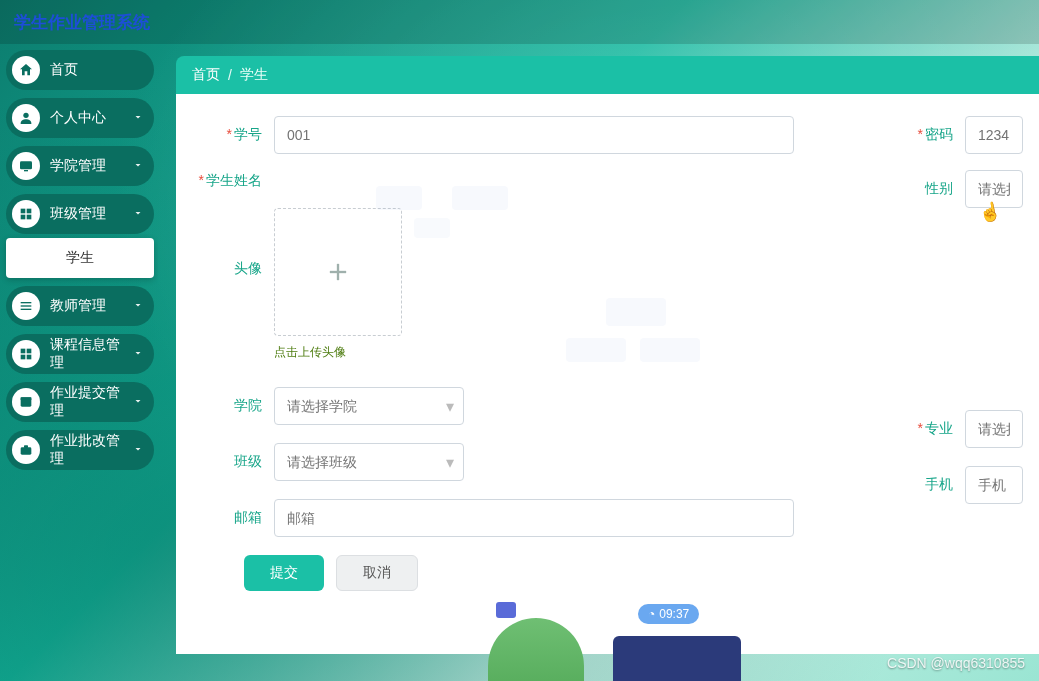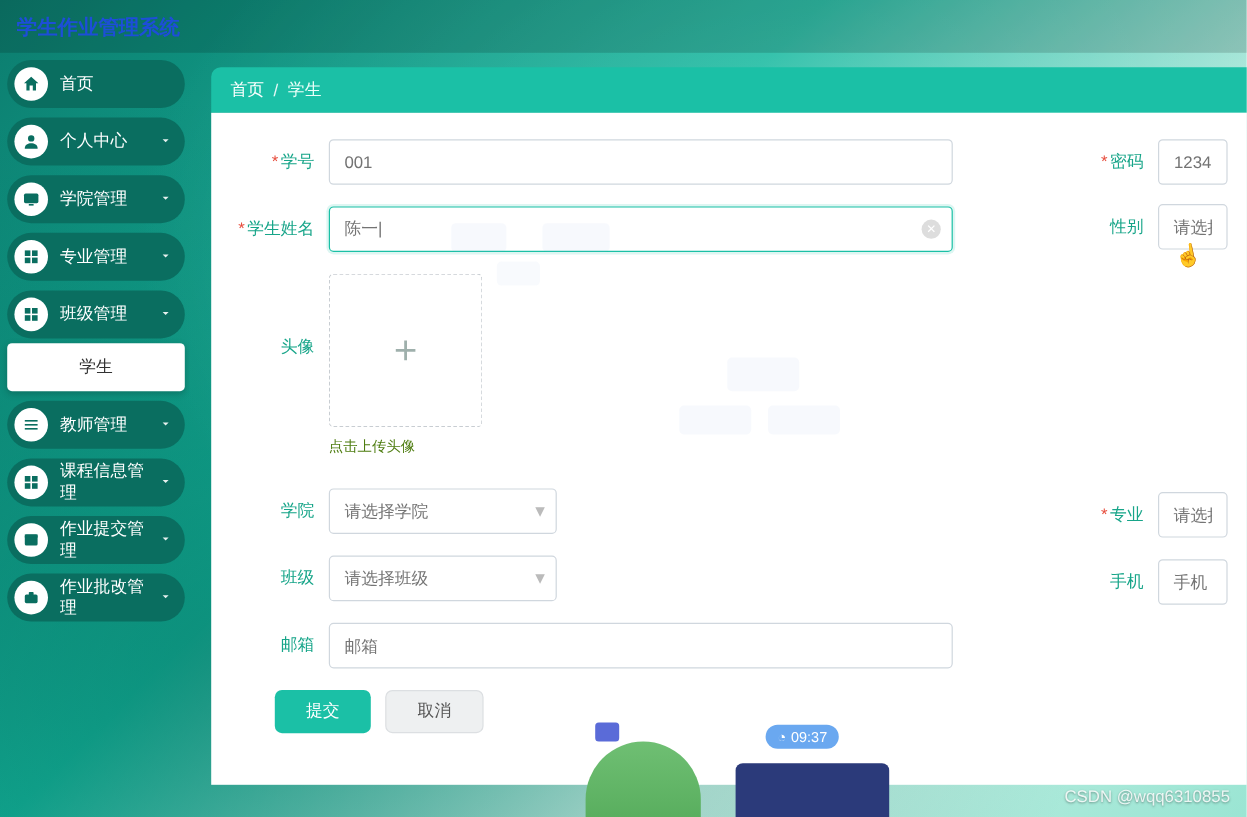--- a/index.html
+++ b/index.html
@@ -200,34 +200,20 @@
             <rect x="3" y="5" width="18" height="12" rx="2"></rect>
             <rect x="9" y="18" width="6" height="2"></rect>
           </svg>
       </span>
       <span>学院管理</span>
       <span class="chev"><svg viewBox="0 0 24 24" fill="currentColor">
             <path d="M7 10l5 5 5-5z"></path>
           </svg></span>
     </div>
 
-    <div class="nav-item">
-      <span class="nav-icon">
-        <svg viewBox="0 0 24 24" fill="currentColor">
-            <rect x="4" y="4" width="7" height="7"></rect>
-            <rect x="13" y="4" width="7" height="7"></rect>
-            <rect x="4" y="13" width="7" height="7"></rect>
-            <rect x="13" y="13" width="7" height="7"></rect>
-          </svg>
-      </span>
-      <span>专业管理</span>
-      <span class="chev"><svg viewBox="0 0 24 24" fill="currentColor">
-            <path d="M7 10l5 5 5-5z"></path>
-          </svg></span>
-    </div>
 
     <div class="nav-item">
       <span class="nav-icon">
         <svg viewBox="0 0 24 24" fill="currentColor">
             <rect x="4" y="4" width="7" height="7"></rect>
             <rect x="13" y="4" width="7" height="7"></rect>
             <rect x="4" y="13" width="7" height="7"></rect>
             <rect x="13" y="13" width="7" height="7"></rect>
           </svg>
       </span>
@@ -319,24 +305,20 @@
             <span class="req">*</span><span>密码</span>
           </div>
           <input class="input sm" style="width: 58px;" value="123456">
         </div>
       </div>
 
       <div class="form-row">
         <div class="col left">
           <div class="label">
             <span class="req">*</span><span>学生姓名</span>
-          </div>
-          <div class="input-wrap">
-            <input class="input lg focused" value="陈一|" style="">
-            <span class="clear-btn">✕</span>
           </div>
         </div>
         <div class="right-col" style="top:76px;">
           <div class="label" style="color:#17a589">
             <span>性别</span>
           </div>
           <input class="input sm ph" style="width: 58px;" placeholder="请选择性别">
         </div>
       </div>
 
@@ -395,21 +377,21 @@
 
       <div class="form-row">
         <div class="col left">
           <div class="label">
             <span>邮箱</span>
           </div>
           <input class="input lg ph" placeholder="邮箱" style="">
         </div>
       </div>
 
-      <div class="btn-row" style="margin-left:53px;">
+      <div class="btn-row" style="margin-left:68px;">
         <button class="btn primary">
           <span>提交</span>
         </button>
         <button class="btn default">
           <span>取消</span>
         </button>
       </div>
 
       <div class="deco" style="left:200px; top:92px; width:46px; height:24px; opacity:.25"></div>
       <div class="deco" style="left:276px; top:92px; width:56px; height:24px; opacity:.25"></div>

